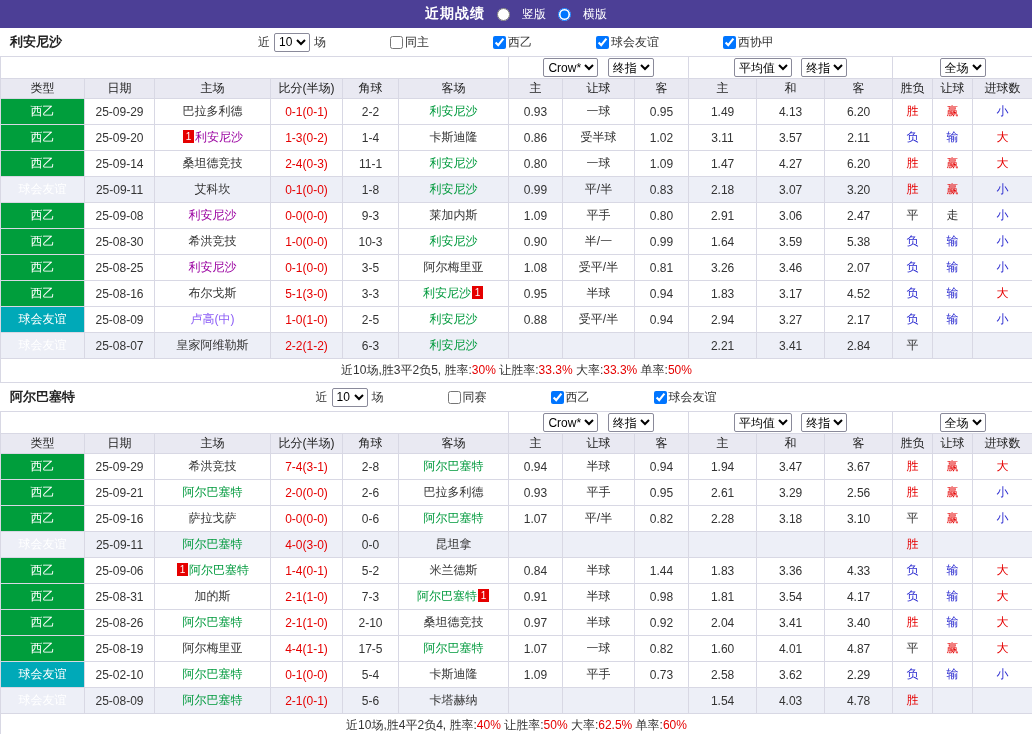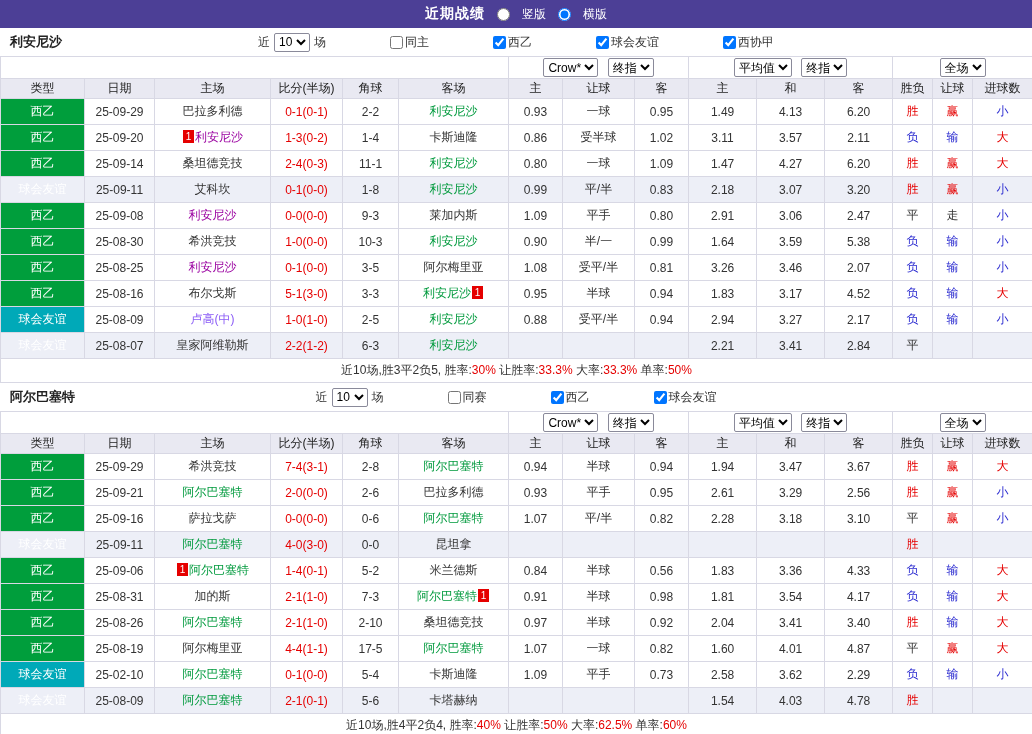--- a/index.html
+++ b/index.html
@@ -477,21 +477,21 @@
       </tr>
       <tr>
         <td class="lg-green">西乙</td>
         <td>25-09-06</td>
         <td><span class="card">1</span><span style="color:#009a3d">阿尔巴塞特</span></td>
         <td style="color:#e50000">1-4(0-1)</td>
         <td>5-2</td>
         <td><span style="color:#333333">米兰德斯</span></td>
         <td>0.84</td>
         <td>半球</td>
-        <td>0.56</td>
+        <td>1.44</td>
         <td>1.83</td>
         <td>3.36</td>
         <td>4.33</td>
         <td style="color:#2a2ad0">负</td>
         <td style="color:#2a2ad0">输</td>
         <td style="color:#e50000">大</td>
       </tr>
       <tr>
         <td class="lg-green">西乙</td>
         <td>25-08-31</td>

